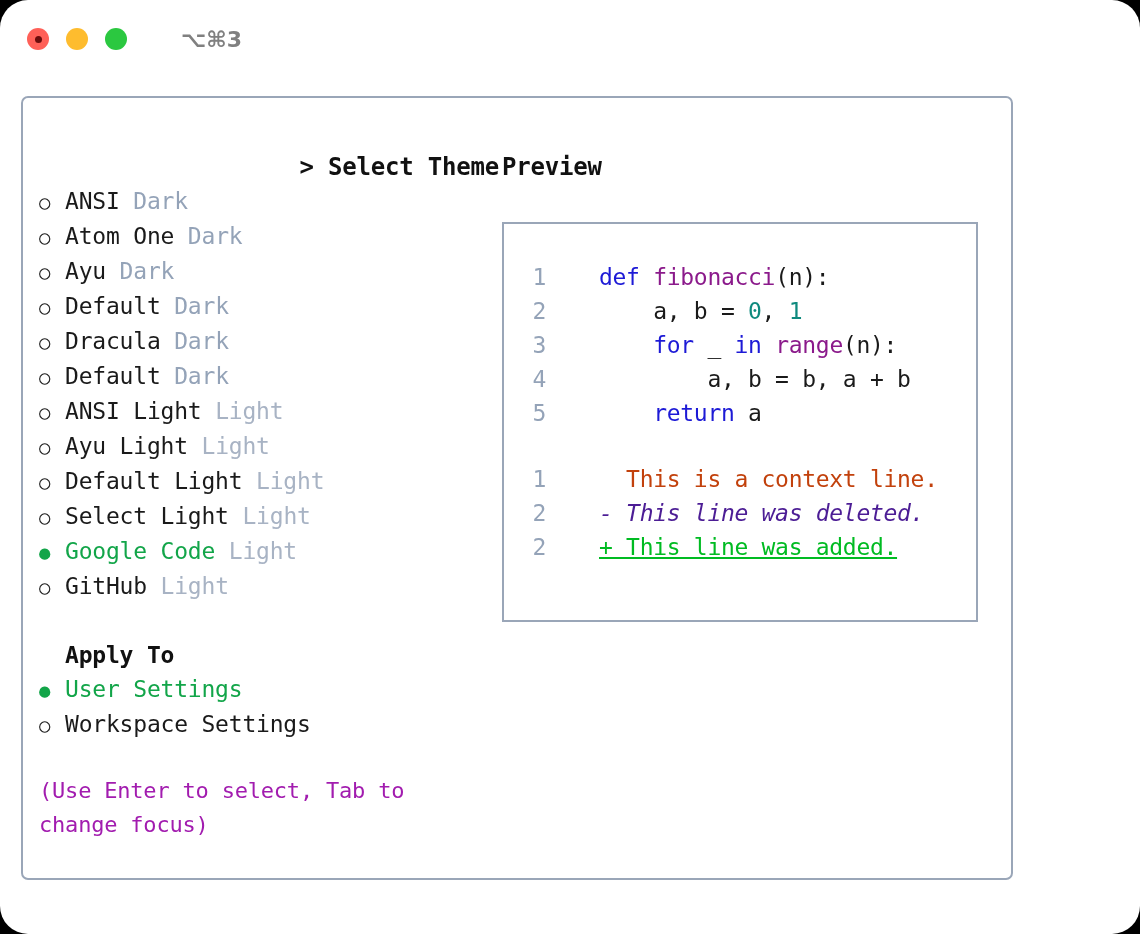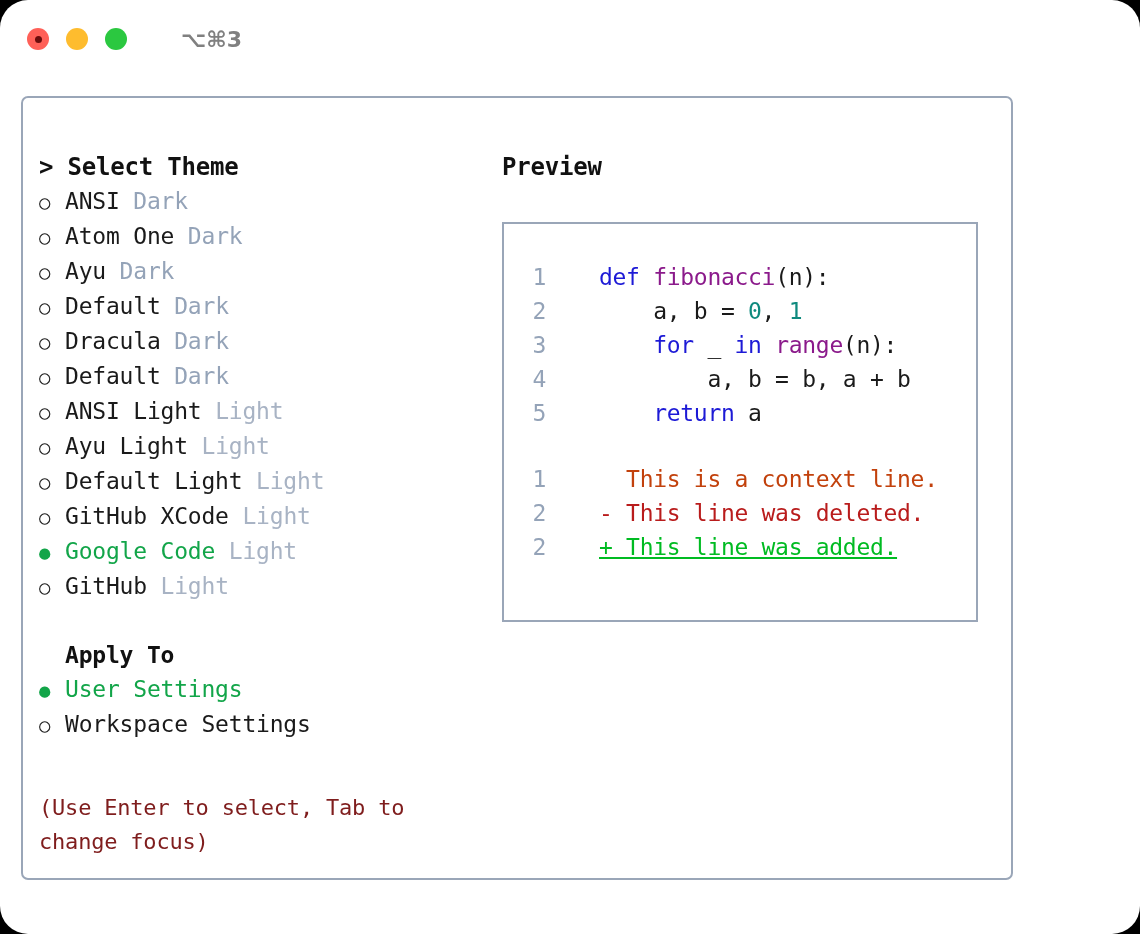--- a/index.html
+++ b/index.html
@@ -86,20 +86,21 @@
     width: 460px;
   }
 
   .hdr {
     font-size: 24px;
     font-weight: 700;
     color: #111111;
     line-height: 34px;
     white-space: pre;
     letter-spacing: -0.2px;
+    text-align: right;
   }
 
   .opt {
     display: flex;
     align-items: baseline;
     font-size: 23px;
     line-height: 34px;
     white-space: pre;
     letter-spacing: -0.2px;
   }
@@ -121,24 +122,24 @@
     font-size: 23px;
     font-weight: 700;
     color: #111111;
     line-height: 34px;
     padding-left: 26px;
     white-space: pre;
     letter-spacing: -0.2px;
   }
 
   .hint {
-    margin-top: 49px;
+    margin-top: 32px;
     font-size: 22px;
     line-height: 34px;
-    color: #7f1d1d;
+    color: #a21caf;
     width: 410px;
     letter-spacing: -0.2px;
   }
 
   
   .right-col {
     position: absolute;
     left: 479px;
     top: 52px;
     width: 490px;
@@ -177,21 +178,21 @@
   }
   .code-body { white-space: pre; margin-left: 42px; }
 
   .t-kw   { color: #1d1ad6; }
   .t-fn   { color: #8b1a8b; }
   .t-num  { color: #0f8a7e; }
   .t-pl   { color: #1a1a1a; }
 
   .diff-gap { height: 32px; }
   .d-ctx { color: #c2410c; }
-  .d-del { color: #b91c1c; }
+  .d-del { color: #4c1d95; font-style: italic; }
   .d-add { color: #00bb22; text-decoration: underline; }
 </style>
 </head>
 <body>
 
 <div class="page">
 
   <div class="titlebar">
     <div class="lights">
       <div class="light red">
@@ -210,21 +211,21 @@
       <div id="theme-list">
           <div class="opt"><span class="marker">○</span><span class="name">ANSI</span><span class="name"> </span><span class="tag">Dark</span></div>
           <div class="opt"><span class="marker">○</span><span class="name">Atom One</span><span class="name"> </span><span class="tag">Dark</span></div>
           <div class="opt"><span class="marker">○</span><span class="name">Ayu</span><span class="name"> </span><span class="tag">Dark</span></div>
           <div class="opt"><span class="marker">○</span><span class="name">Default</span><span class="name"> </span><span class="tag">Dark</span></div>
           <div class="opt"><span class="marker">○</span><span class="name">Dracula</span><span class="name"> </span><span class="tag">Dark</span></div>
           <div class="opt"><span class="marker">○</span><span class="name">Default</span><span class="name"> </span><span class="tag">Dark</span></div>
           <div class="opt"><span class="marker">○</span><span class="name">ANSI Light</span><span class="name"> </span><span class="tag light-tag">Light</span></div>
           <div class="opt"><span class="marker">○</span><span class="name">Ayu Light</span><span class="name"> </span><span class="tag light-tag">Light</span></div>
           <div class="opt"><span class="marker">○</span><span class="name">Default Light</span><span class="name"> </span><span class="tag light-tag">Light</span></div>
-          <div class="opt"><span class="marker">○</span><span class="name">GitHub XCode</span><span class="name"> </span><span class="tag light-tag">Light</span></div>
+          <div class="opt"><span class="marker">○</span><span class="name">Select Light</span><span class="name"> </span><span class="tag light-tag">Light</span></div>
           <div class="opt sel"><span class="marker">●</span><span class="name">Google Code</span><span class="name"> </span><span class="tag light-tag">Light</span></div>
           <div class="opt"><span class="marker">○</span><span class="name">GitHub</span><span class="name"> </span><span class="tag light-tag">Light</span></div>
         </div>
       <div class="spacer"></div>
       <div class="subhdr">Apply To</div>
       <div id="apply-list">
           <div class="opt sel"><span class="marker">●</span><span class="name">User Settings</span></div>
           <div class="opt"><span class="marker">○</span><span class="name">Workspace Settings</span></div>
         </div>
       <div class="hint">(Use Enter to select, Tab to change focus)</div>

